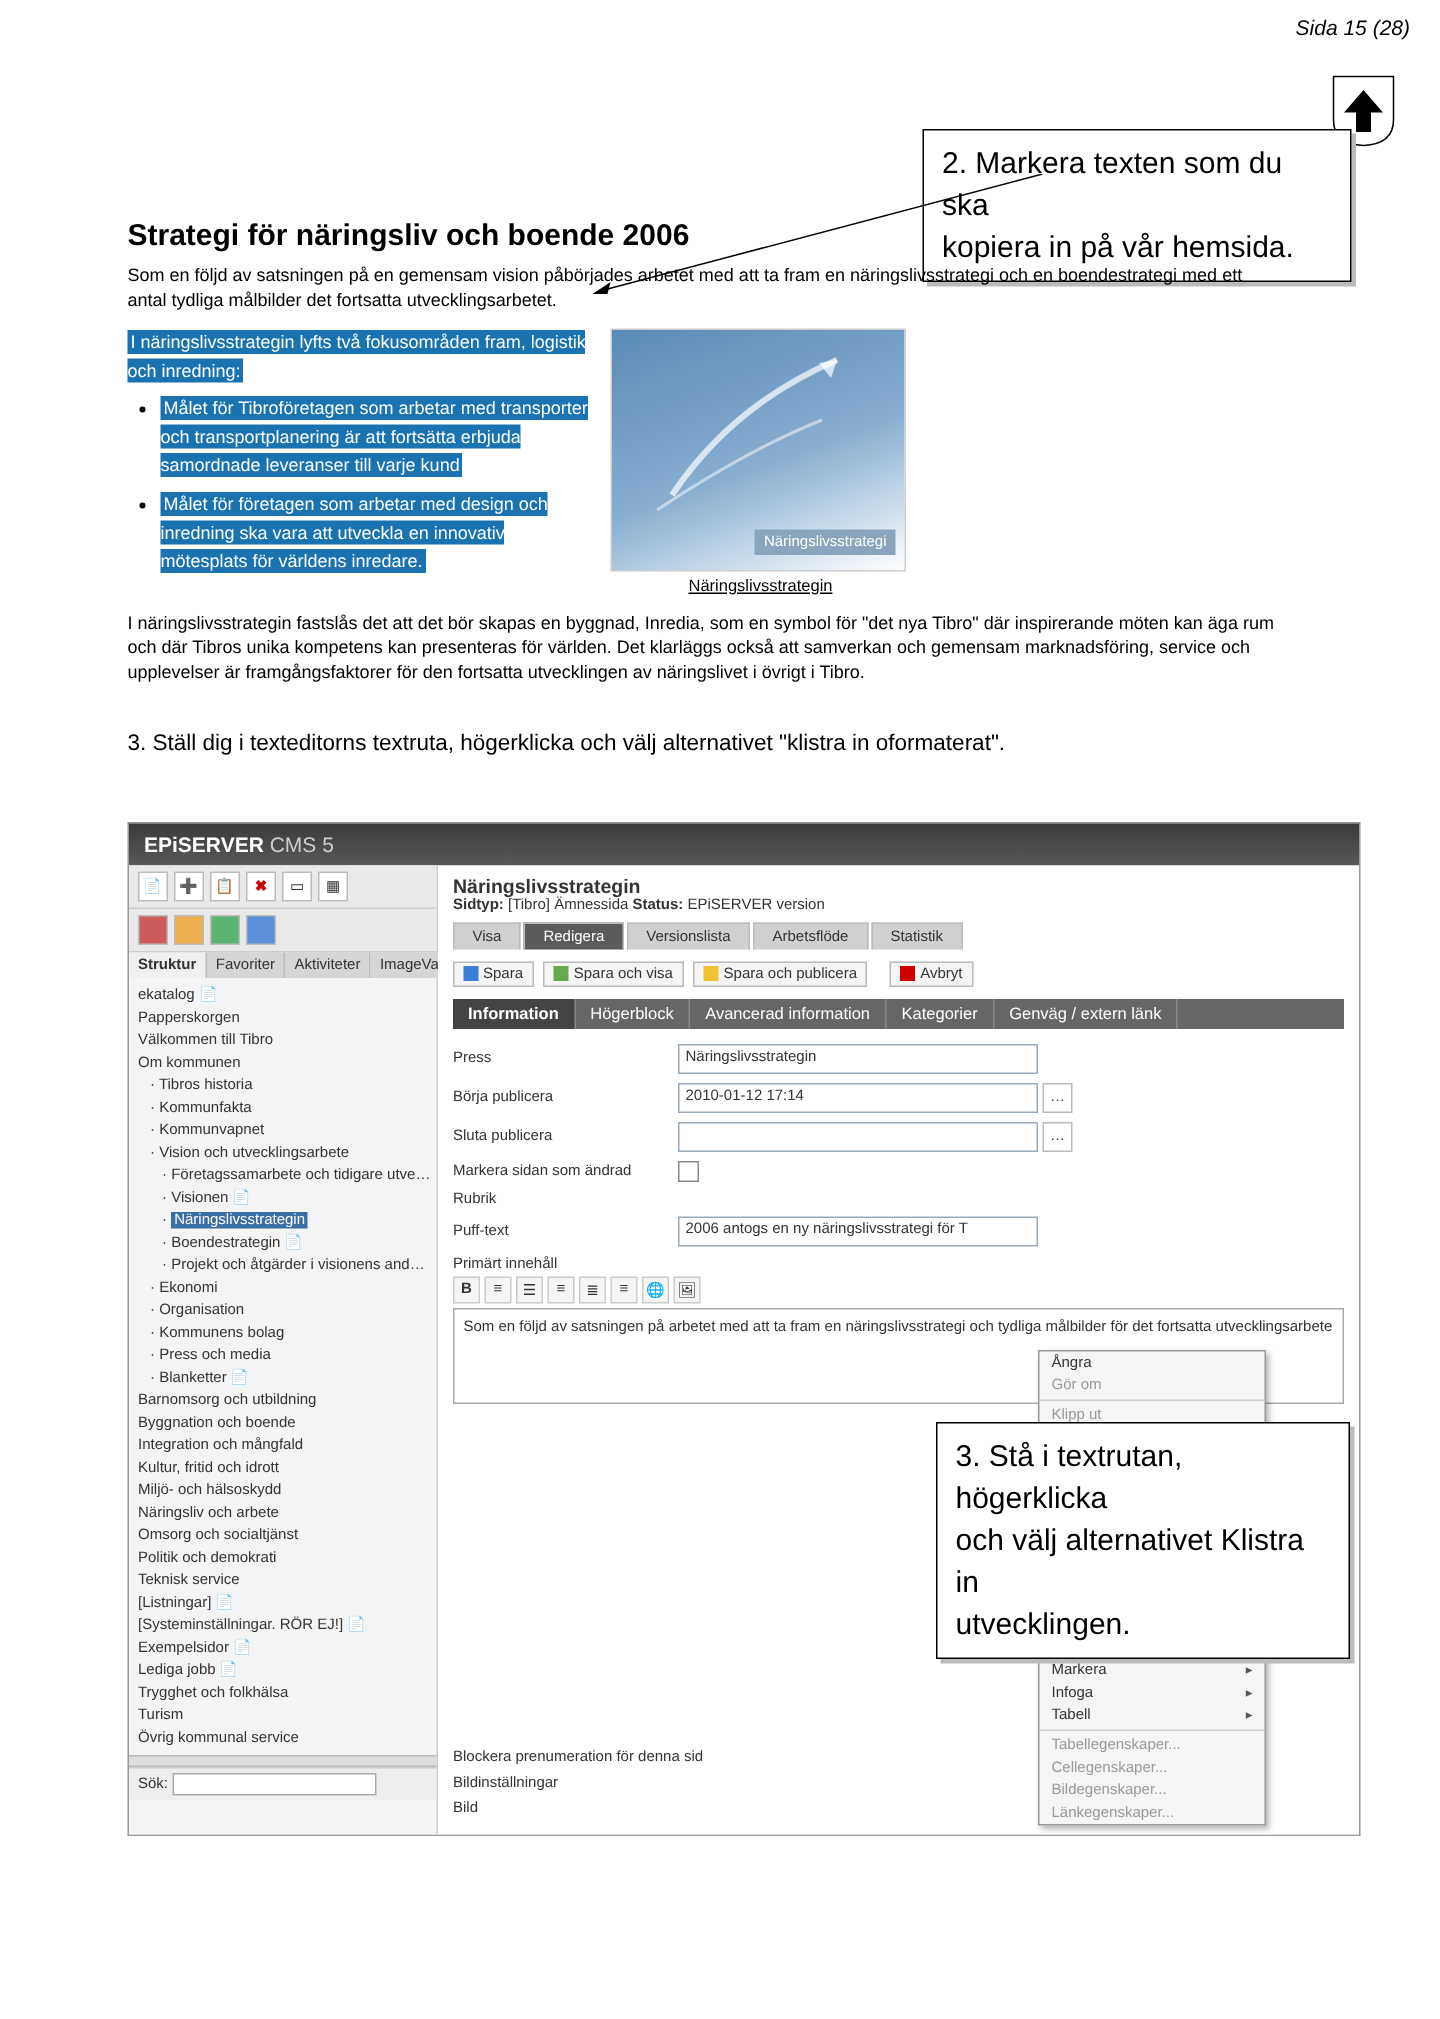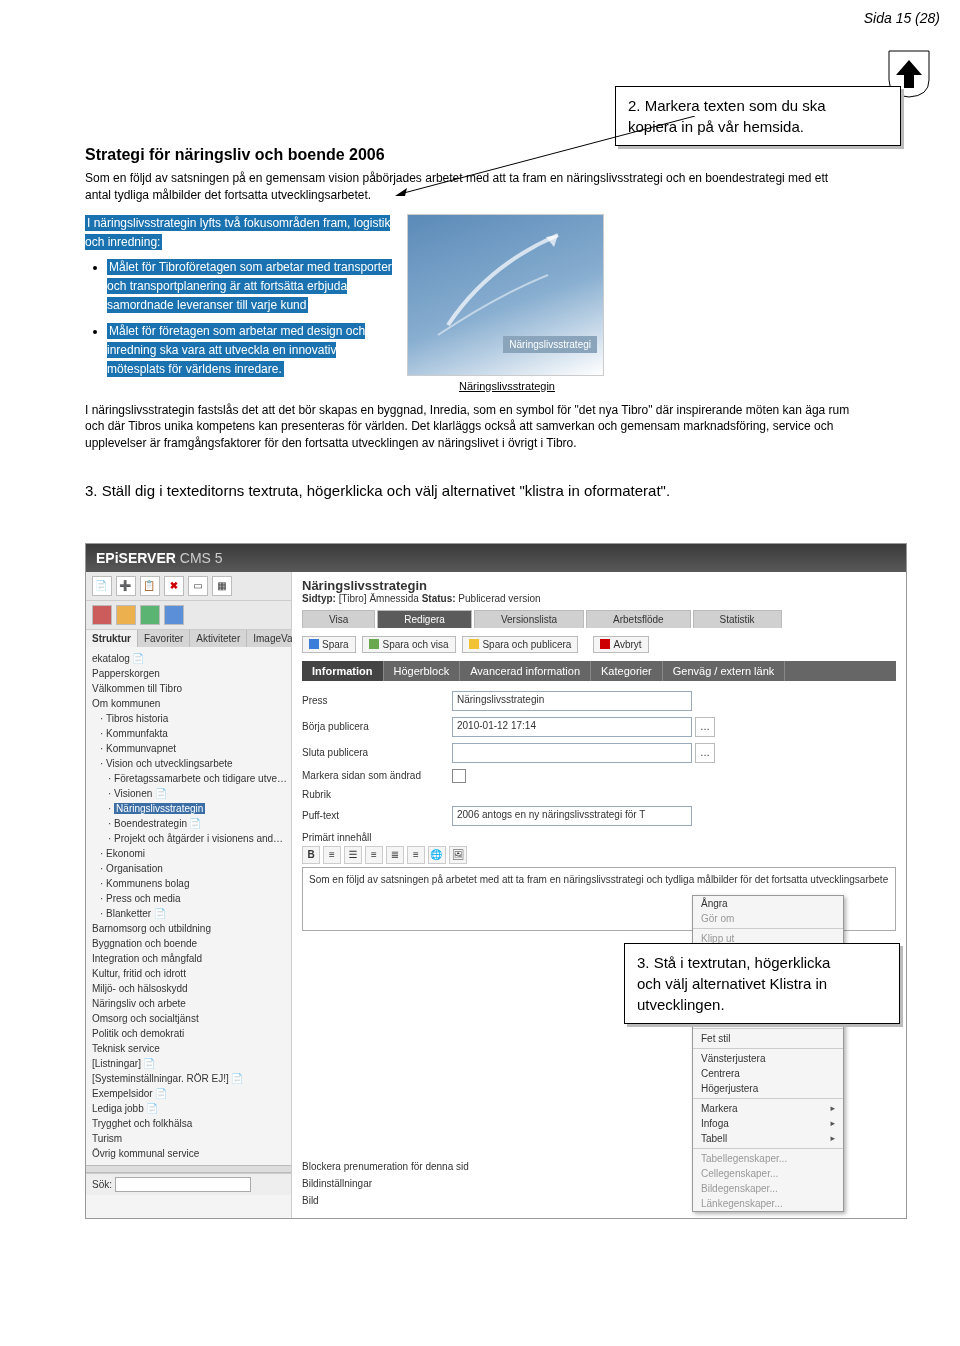--- a/index.html
+++ b/index.html
@@ -28,33 +28,33 @@
   }
   .content-wrap {
     padding: 20px 70px 20px 85px;
   }
   .callout-box {
     display: inline-block;
     border: 1px solid #000;
     box-shadow: 3px 3px 0 #bbb;
     background: #fff;
     padding: 8px 12px;
-    font-size: 15px;
+    font-size: 20px;
     line-height: 1.4;
     position: absolute;
   }
   .webpage-mock {
     position: relative;
     border: 0;
     width: 770px;
     margin-top: 100px;
   }
   .wp-title {
     font-weight: bold;
-    font-size: 16px;
+    font-size: 20px;
     margin-bottom: 6px;
     margin-top: 16px;
   }
   .wp-body {
     font-size: 12px;
     line-height: 1.4;
     margin-bottom: 10px;
   }
   .wp-highlight {
     background: #1a73b0;
@@ -77,21 +77,21 @@
   .wp-thumb {
     width: 195px;
     height: 160px;
     background: linear-gradient(160deg,#5b8ab8 0%,#88aed0 55%, #fff 100%);
     position: relative;
     border: 1px solid #ccc;
     margin-bottom: 4px;
   }
   .wp-thumb-label {
     position: absolute;
-    bottom: 22px;
+    bottom: 10px;
     right: 6px;
     background: #8aa5bb;
     color: #fff;
     font-size: 10px;
     padding: 3px 6px;
   }
   .wp-thumb-link { text-decoration: underline; }
   ul.hl-list { list-style: disc; padding-left: 22px; margin: 6px 0; }
   ul.hl-list li { margin-bottom: 6px; }
   .arrow-line {
@@ -175,21 +175,21 @@
   }
   .cms-page-title { font-weight: bold; font-size: 13px; }
   .cms-page-sub { font-size: 10px; margin-bottom: 6px; }
   .cms-maintabs {
     display: flex;
     font-size: 10px;
     margin-bottom: 8px;
   }
   .cms-maintabs .mtab {
     background: #d0d0d0;
-    padding: 3px 26px;
+    padding: 3px 12px;
     border: 1px solid #bbb;
     border-bottom: none;
     margin-right: 2px;
   }
   .cms-maintabs .mtab.active { background: #5b5b5b; color: #fff; }
   .cms-actions { margin-bottom: 8px; }
   .cms-actions .btn {
     display: inline-flex;
     align-items: center;
     gap: 3px;
@@ -412,21 +412,21 @@
           <div class="tree-bottom sokbox">
             <span>Sök:</span>
             <input type="text" style="">
           </div>
         </div>
 
         <div class="cms-right">
           <div class="cms-page-title">Näringslivsstrategin</div>
           <div class="cms-page-sub">
             <b>Sidtyp: </b><span>[Tibro] Ämnessida</span>
-            <b>  Status: </b><span>Publicerad version</span>
+            <b>  Status: </b><span>EPiSERVER version</span>
           </div>
 
           <div class="cms-maintabs" id="maintabs">
               <div class="mtab">Visa</div>
               <div class="mtab active">Redigera</div>
               <div class="mtab">Versionslista</div>
               <div class="mtab">Arbetsflöde</div>
               <div class="mtab">Statistik</div>
             </div>
 

